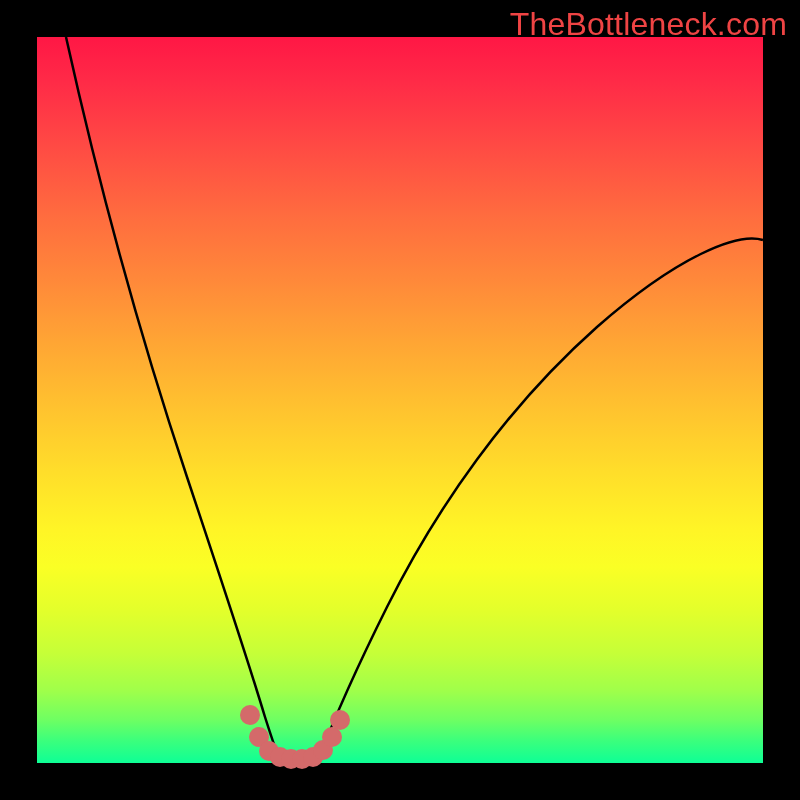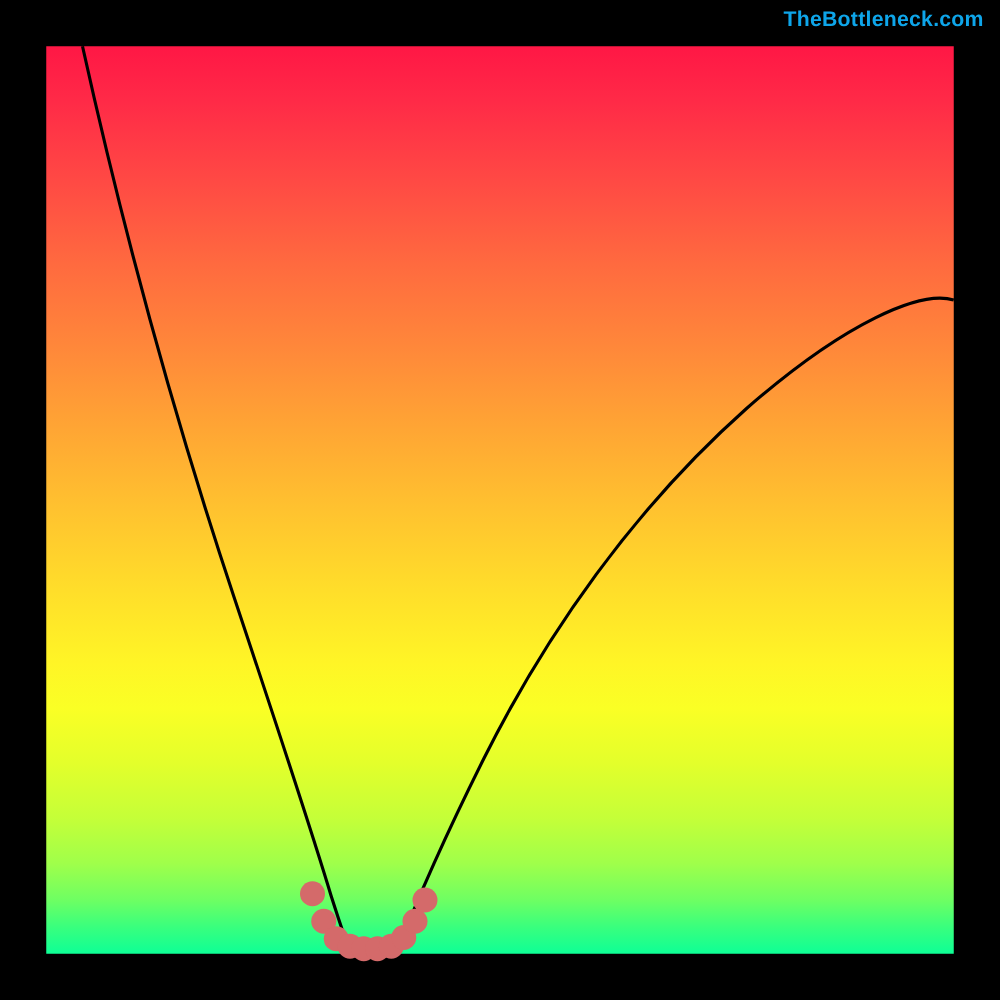--- a/index.html
+++ b/index.html
@@ -41,23 +41,23 @@
       #a0ff4a 90%,
       #6fff62 94%,
       #3aff7d 97%,
       #0eff96 100%
     );
   }
   .watermark {
     position: absolute;
     top: 6px;
     right: 13px;
-    color: #0ea5e9;
-    font-size: 17px;
-    font-weight: 700;
+    color: #ef4444;
+    font-size: 32px;
+    font-weight: 400;
     letter-spacing: 0.2px;
   }
   svg.curves {
     position: absolute;
     top: 37px;
     left: 37px;
     width: 726px;
     height: 726px;
     overflow: visible;
   }

